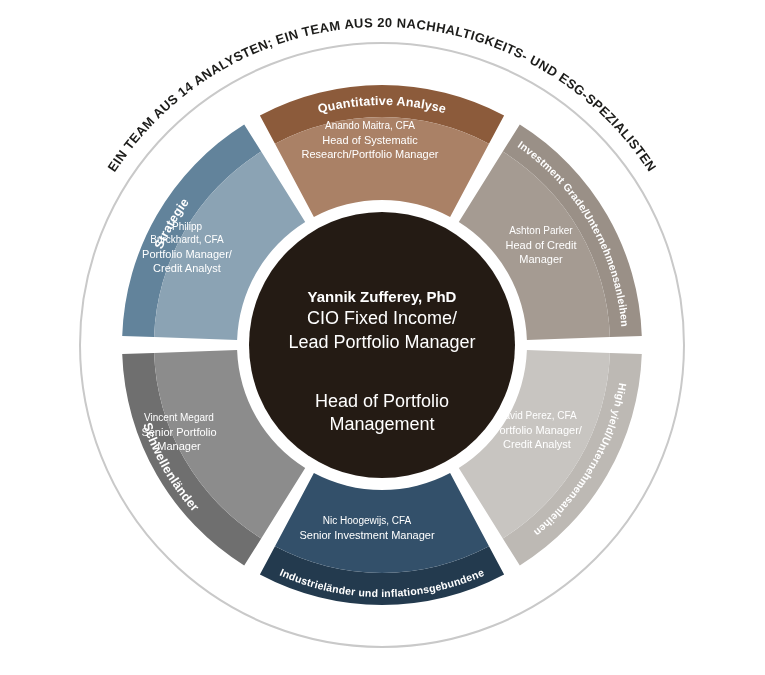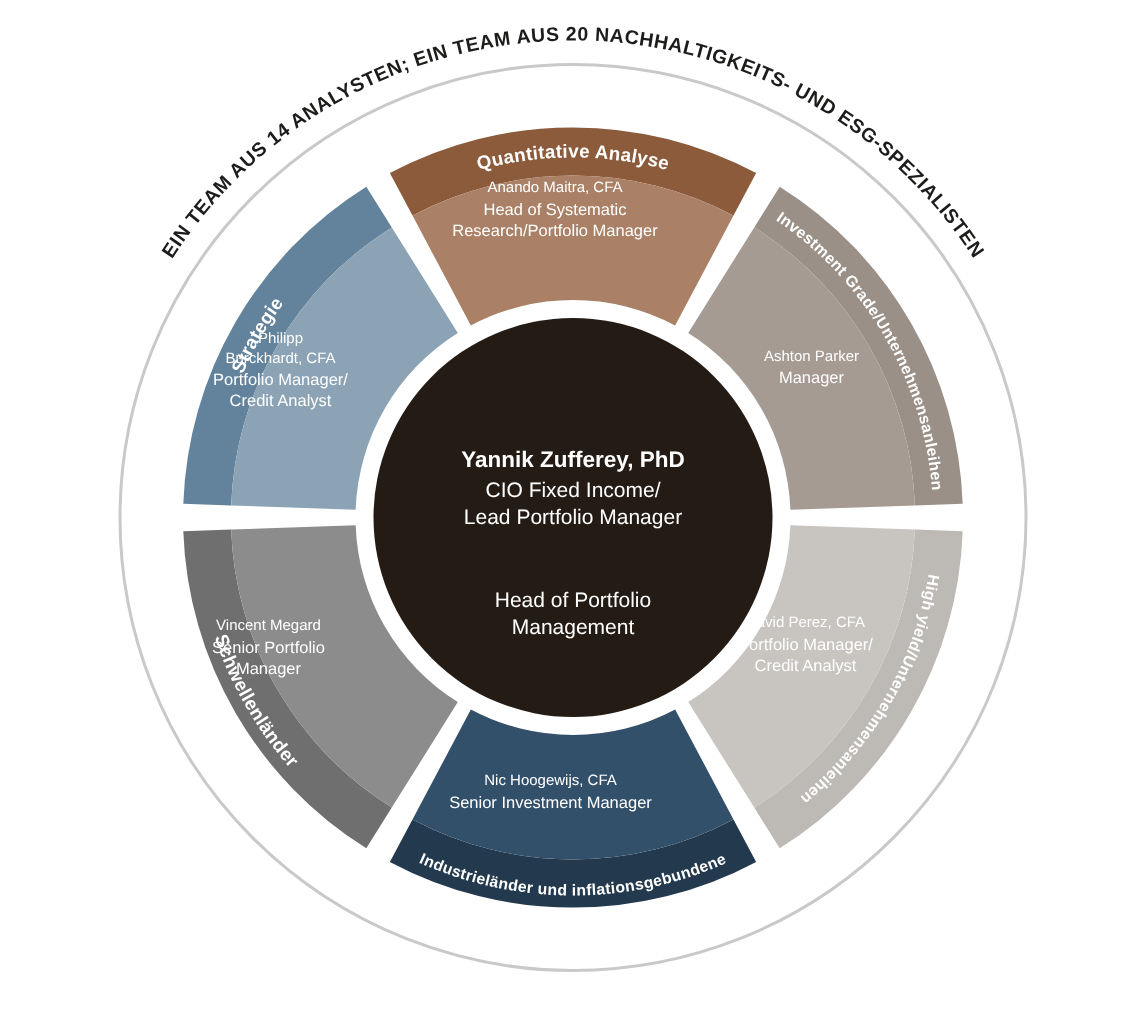--- a/index.html
+++ b/index.html
@@ -34,21 +34,21 @@
 
   .cbox {
     position:absolute;
     transform: translate(-50%, -50%);
     text-align:center;
     color:#ffffff;
     width: 236px;
     pointer-events:none;
   }
   .c-name { font-weight:bold; font-size:15px; line-height:1.35; white-space:nowrap; }
-  .c-role { font-size:14px; line-height:1.3; white-space:nowrap; }
+  .c-role { font-size:18px; line-height:1.3; white-space:nowrap; }
   .c-gap { height:36px; }
 </style>
 </head>
 <body>
 
 <div class="stage">
 
   <svg width="765" height="675" viewBox="0 0 765 675">
     <defs>
       <path id="arc-title" d="M81.3,241.5 A318,318 0 0 1 682.7,241.5" fill="none"></path>
@@ -127,20 +127,21 @@
   </div>
 
   <div class="pbox" style="left:370px; top:141px;">
     <div class="p-name">Anando Maitra, CFA</div>
     <div class="p-role">Head of Systematic</div>
     <div class="p-role">Research/Portfolio Manager</div>
   </div>
 
   <div class="pbox" style="left:541px; top:246px;">
     <div class="p-name">Ashton Parker</div>
+    <div class="p-role">Head of Credit</div>
     <div class="p-role">Manager</div>
   </div>
 
   <div class="pbox" style="left:537px; top:431px;">
     <div class="p-name">David Perez, CFA</div>
     <div class="p-role">Portfolio Manager/</div>
     <div class="p-role">Credit Analyst</div>
   </div>
 
   <div class="pbox" style="left:367px; top:529px;">

